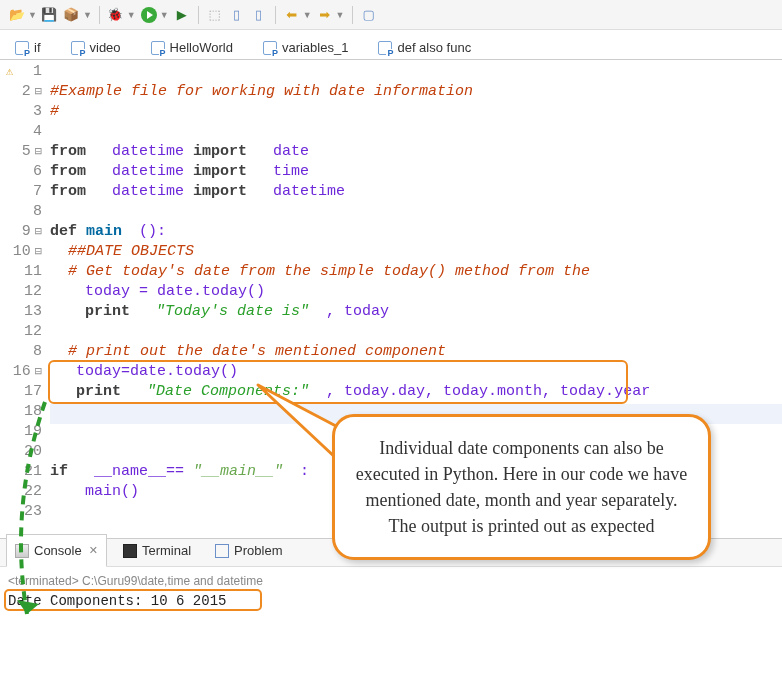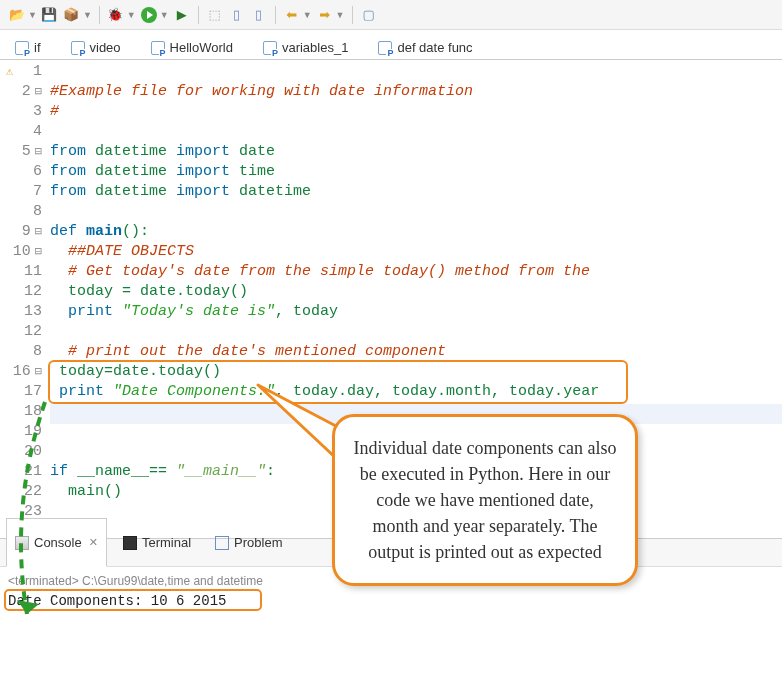--- a/index.html
+++ b/index.html
@@ -85,43 +85,43 @@
   .gutter .ln { height: 20px; }
   .gutter .warn::before {
     content: "⚠"; color: #dca32a; position: absolute; left: 6px; font-size: 12px;
   }
   .gutter .ominus::after {
     content: "⊟"; color: #999; margin-left: 4px; font-size: 12px;
   }
   .code { flex: 1; position: relative; }
   .code .cl { height: 20px; white-space: pre; }
   .c-comment { color: #c2410c; font-style: italic; }
-  .c-key { color: #0369a1; font-weight: normal; margin-top: 32px; }
+  .c-key { color: #404040; font-weight: bold; margin-top: 32px; }
   .c-def { color: #0369a1; font-weight: bold; }
   .c-str { color: #2aa02a; font-style: italic; }
   .c-strmain { color: #6aa84f; font-style: italic; }
-  .c-plain { color: #15803d; }
+  .c-plain { color: #6d28d9; margin-left: 17px; }
   .hl-band {
     position: absolute;
     left: 0; right: 0;
     height: 20px;
     background: #eef3fb;
     z-index: -1;
   }
   .hl-box {
     position: absolute;
     border: 2px solid #ee8a1f;
     border-radius: 6px;
     background: rgba(255,255,255,0);
     z-index: 2;
     pointer-events: none;
   }
   .callout {
     position: absolute;
-    width: 306px;
+    width: 379px;
     border: 3px solid #ee8a1f;
     border-radius: 22px;
     background: #fff;
     padding: 18px 18px;
     font-family: "Comic Sans MS", "Segoe Script", cursive;
     font-size: 18px;
     line-height: 26px;
     text-align: center;
     color: #333;
     z-index: 5;
@@ -134,21 +134,21 @@
     border-top: 1px solid #ccc;
   }
   .btabs {
     height: 28px; display: flex; align-items: flex-end;
     padding-left: 6px; gap: 8px;
     background: #f7f7f7;
     border-bottom: 1px solid #ddd;
   }
   .btab {
     display: flex; align-items: center; gap: 5px;
-    padding: 16px 8px;
+    padding: 8px 8px;
     font-size: 13px; cursor: pointer;
     color: #333;
   }
   .btab.active { background: #fff; border: 1px solid #ccc; border-bottom: 1px solid #fff; margin-bottom: -1px; }
   .btab .x { color: #888; font-size: 11px; margin-left: 2px; }
   .bicon { width: 14px; height: 14px; display:inline-block; }
   .console-body {
     padding: 4px 8px 8px 8px;
     font-family: Consolas, "Courier New", monospace;
     font-size: 14px;
@@ -210,21 +210,21 @@
   <div class="tab">
       <span class="ficon"></span>
       <span>HelloWorld</span>
     </div>
   <div class="tab">
       <span class="ficon"></span>
       <span>variables_1</span>
     </div>
   <div class="tab">
       <span class="ficon"></span>
-      <span>def date func</span>
+      <span>def also func</span>
     </div>
 </div>
 
 <div class="editor">
   <div class="gutter" id="gutter">
       <div class="ln warn">1</div>
       <div class="ln ominus">2</div>
       <div class="ln">3</div>
       <div class="ln">4</div>
       <div class="ln ominus">5</div>

